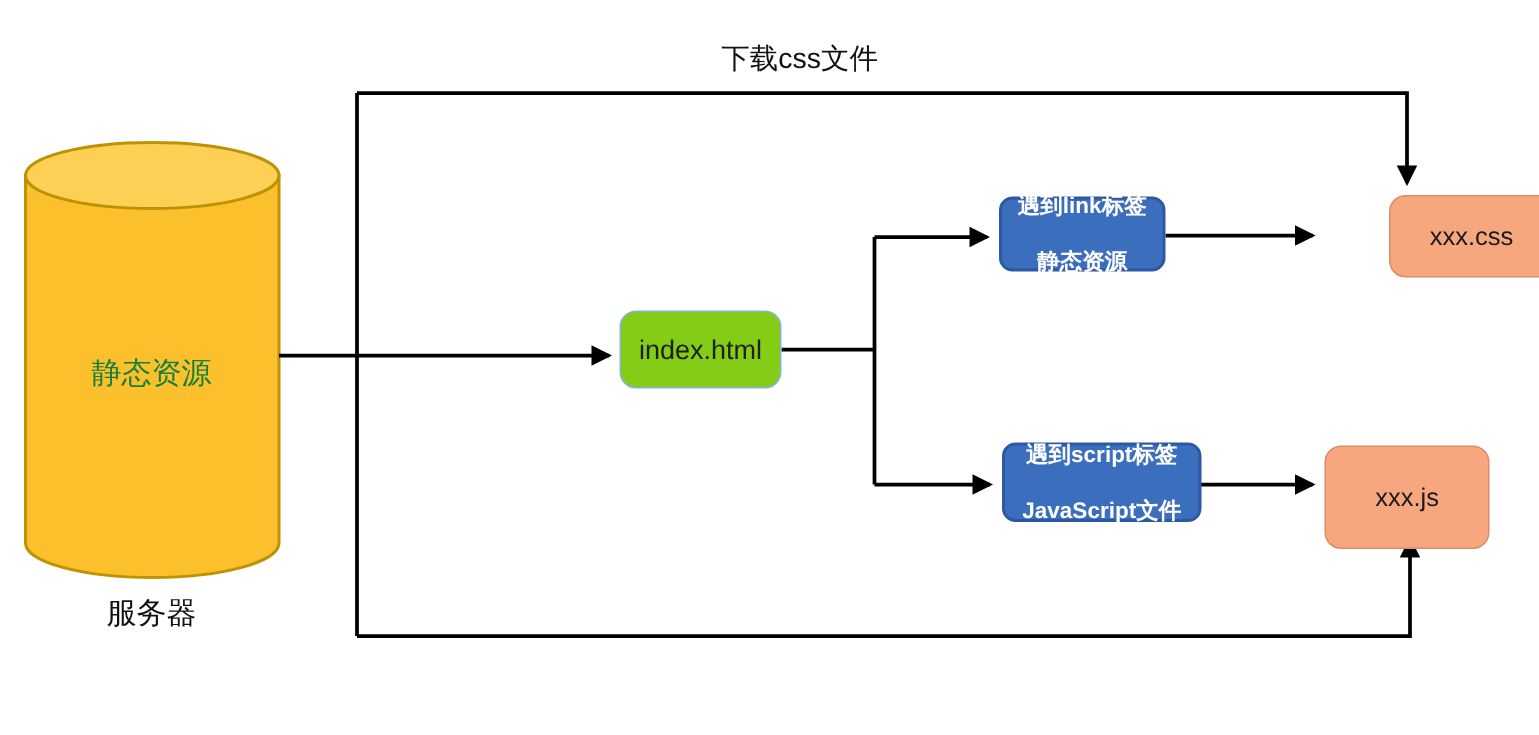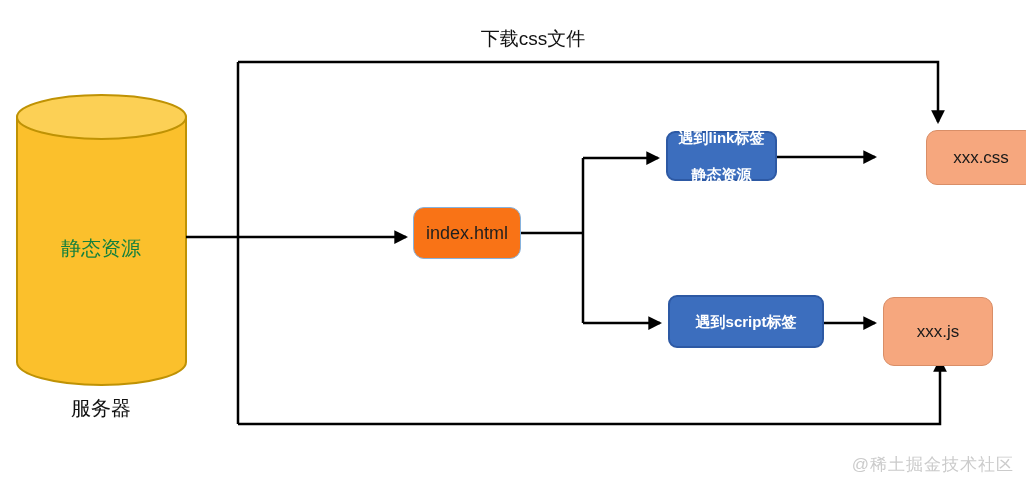--- a/index.html
+++ b/index.html
@@ -20,38 +20,38 @@
     position: absolute;
     display: flex;
     flex-direction: column;
     align-items: center;
     justify-content: center;
     text-align: center;
     box-sizing: border-box;
   }
   .node-index {
     left: 413px; top: 207px; width: 108px; height: 52px;
-    background: #f97316;
+    background: #84cc16;
     border: 1.5px solid #86b2dd;
     border-radius: 11px;
     color: #1f1f1f;
     font-size: 18px;
   }
   .node-blue {
     background: #3c6ebe;
     border: 2px solid #2d59a4;
     border-radius: 9px;
     color: #ffffff;
     font-size: 15px;
     font-weight: bold;
     line-height: 21px;
     gap: 16px;
   }
   .node-link { left: 666px; top: 131px; width: 111px; height: 50px; }
-  .node-script { left: 668px; top: 295px; width: 156px; height: 53px; }
+  .node-script { left: 668px; top: 295px; width: 133px; height: 53px; }
   .node-orange {
     background: #f6a77e;
     border: 1.5px solid #d98e67;
     border-radius: 11px;
     color: #1a1a1a;
     font-size: 17px;
   }
   .node-css { left: 926px; top: 130px; width: 110px; height: 55px; }
   .node-js  { left: 883px; top: 297px; width: 110px; height: 69px; }
   .lbl {
@@ -116,25 +116,25 @@
     <span>index.html</span>
   </div>
 
   <div class="node node-blue node-link">
     <span>遇到link标签</span>
     <span>静态资源</span>
   </div>
 
   <div class="node node-blue node-script">
     <span>遇到script标签</span>
+    <span>JavaScript文件</span>
   </div>
 
   <div class="node node-orange node-css">
     <span>xxx.css</span>
   </div>
 
   <div class="node node-orange node-js">
     <span>xxx.js</span>
   </div>
 
-  <div class="watermark">@稀土掘金技术社区</div>
 
 </div>
 
 </body></html>

